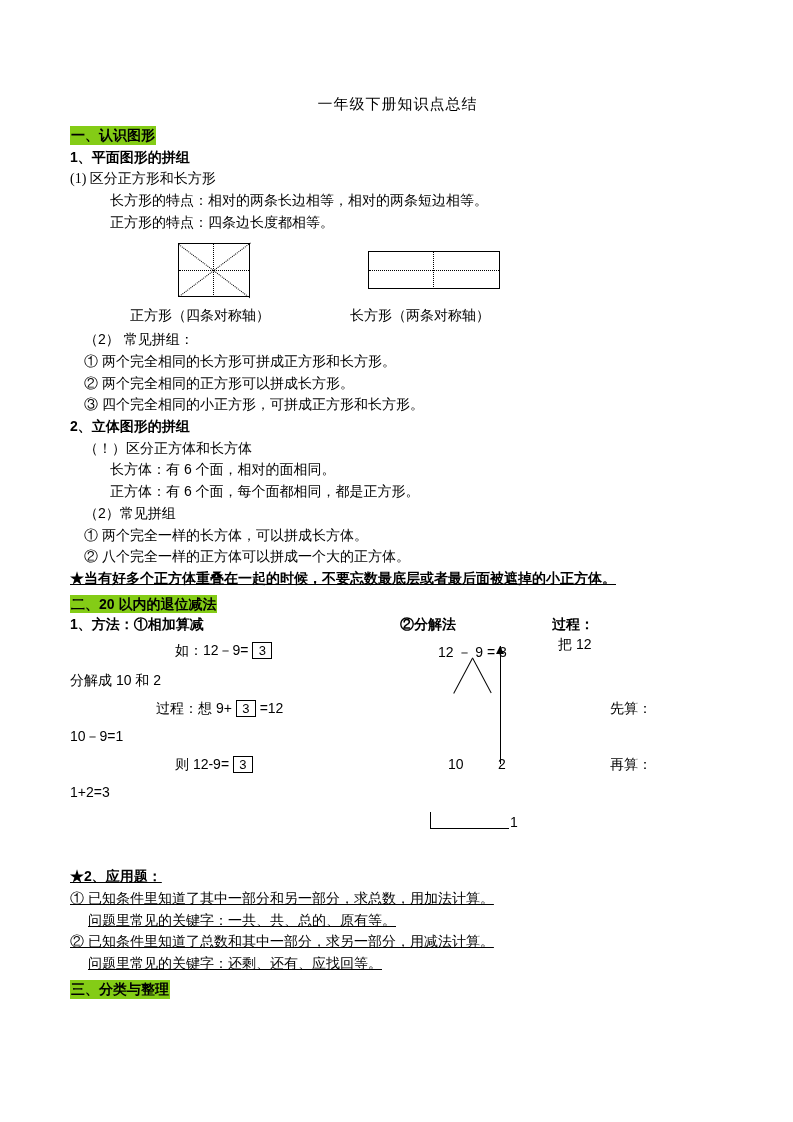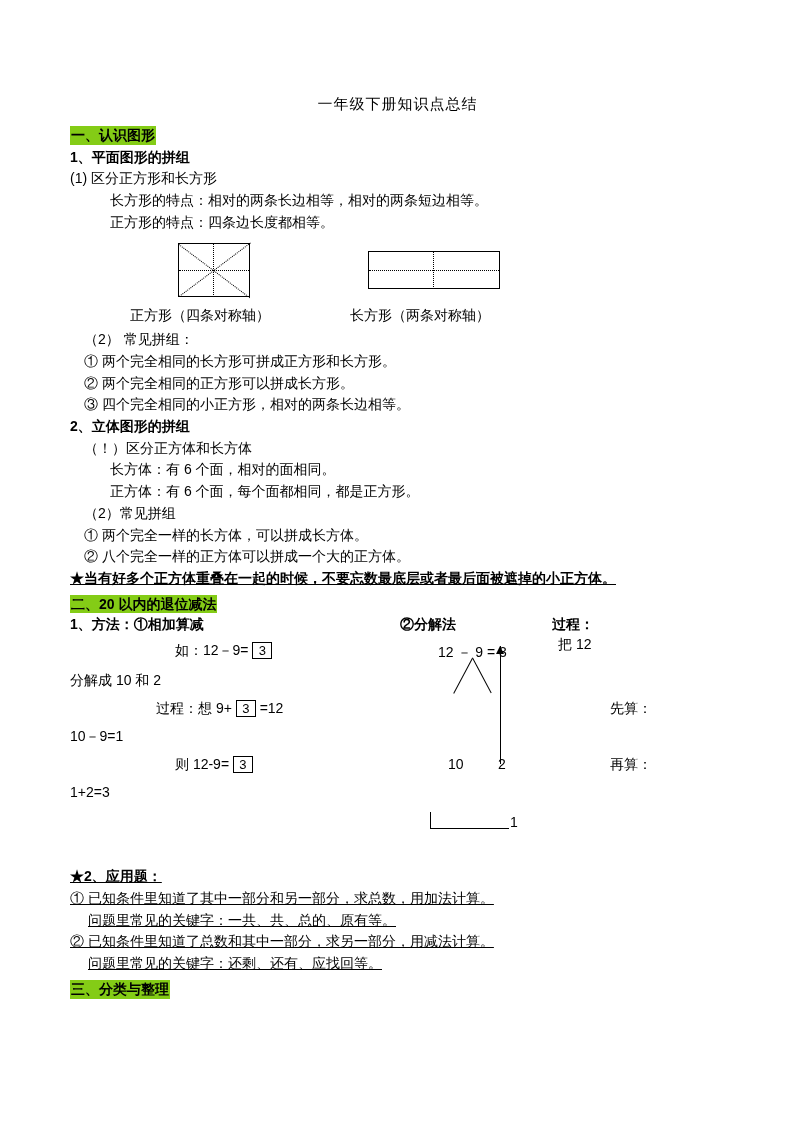--- a/index.html
+++ b/index.html
@@ -47,21 +47,21 @@
     font-weight: bold;
     font-family: "Liberation Sans", sans-serif;
     font-size: 14px;
   }
   .line {
     font-size: 14px;
     line-height: 1.55;
     margin: 0;
     font-family: "Liberation Sans", sans-serif;
   }
-  .ind1 { padding-left: 0px; }
+  .ind1 { padding-left: 0px; font-family: Liberation Serif, serif; }
   .ind3 { padding-left: 40px; }
   .ind4 { padding-left: 14px; }
   .u { text-decoration: underline; }
 
   
   .shapes-row {
     position: relative;
     height: 62px;
     margin: 10px 0 2px 0;
   }
@@ -194,21 +194,21 @@
     </div>
 
     <div class="captions">
       <span class="cap1">正方形（四条对称轴）</span>
       <span class="cap2">长方形（两条对称轴）</span>
     </div>
 
     <div class="line ind4">（2） 常见拼组：</div>
     <div class="line ind4">① 两个完全相同的长方形可拼成正方形和长方形。</div>
     <div class="line ind4">② 两个完全相同的正方形可以拼成长方形。</div>
-    <div class="line ind4">③ 四个完全相同的小正方形，相对的两条长边相等。</div>
+    <div class="line ind4">③ 四个完全相同的小正方形，可拼成正方形和长方形。</div>
 
     <div class="line bold">2、立体图形的拼组</div>
     <div class="line ind4">（！）区分正方体和长方体</div>
     <div class="line ind3">长方体：有 6 个面，相对的面相同。</div>
     <div class="line ind3">正方体：有 6 个面，每个面都相同，都是正方形。</div>
     <div class="line ind4">（2）常见拼组</div>
     <div class="line ind4">① 两个完全一样的长方体，可以拼成长方体。</div>
     <div class="line ind4">② 八个完全一样的正方体可以拼成一个大的正方体。</div>
 
     <div class="line bold u">★当有好多个正方体重叠在一起的时候，不要忘数最底层或者最后面被遮掉的小正方体。</div>

